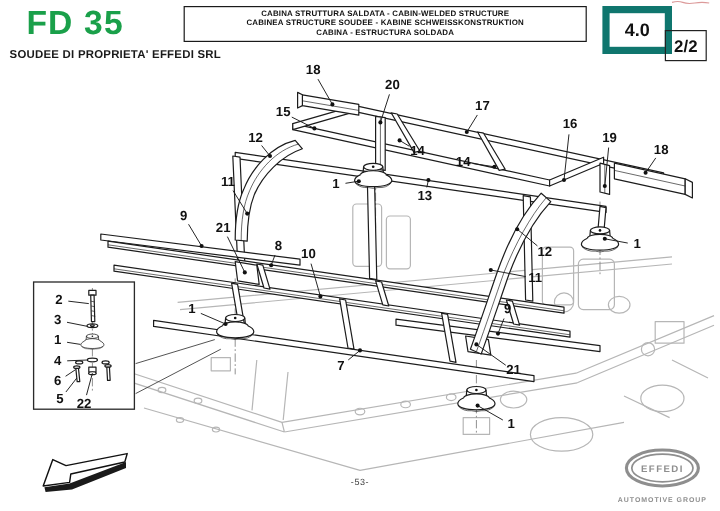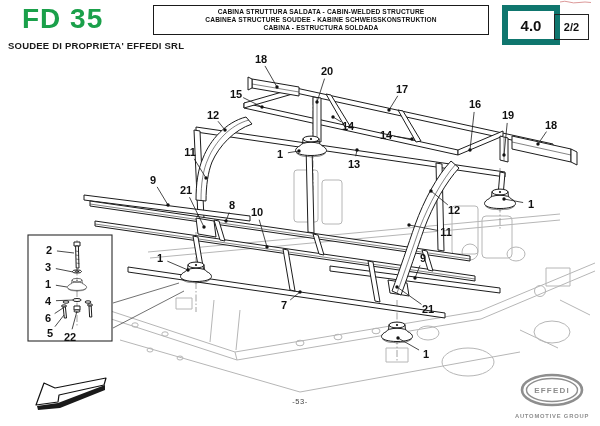--- a/index.html
+++ b/index.html
@@ -6,22 +6,22 @@
   body{width:600px;height:426px;position:relative;background:#fff;
        font-family:"Liberation Sans",sans-serif;overflow:hidden}
   .abs{position:absolute}
   #model-title{left:22px;top:3px;font-size:28px;font-weight:bold;letter-spacing:1px}
   #title-box{left:153px;top:5px;width:334px;height:28px;border:1.5px solid #1a1a1a;
      display:flex;flex-direction:column;align-items:center;justify-content:center}
   #title-box div{font-size:6.6px;font-weight:bold;color:#111;line-height:8px;
      letter-spacing:.15px;white-space:nowrap}
   #section-box{left:502px;top:5px;width:46px;height:28px;border:6px solid #0f766e;
      display:flex;align-items:center;justify-content:center;font-size:15px;font-weight:bold;color:#111}
-  #sheet-box{left:554px;top:14px;width:33px;height:24px;border:1.5px solid #222;
-     display:flex;align-items:center;justify-content:center;font-size:11px;font-weight:bold;color:#111}
+  #sheet-box{left:554px;top:25px;width:33px;height:24px;border:1.5px solid #222;
+     display:flex;align-items:center;justify-content:center;font-size:14px;font-weight:bold;color:#111}
   #property-notice{left:8px;top:40px;font-size:9.5px;font-weight:bold;color:#1a1a1a;letter-spacing:.2px}
   #page-number{left:0;right:0;top:397px;text-align:center;font-size:7.5px;color:#444;letter-spacing:.5px}
   svg{position:absolute;left:0;top:0}
   .k{stroke:#1c1c1c;stroke-width:1;fill:none;stroke-linejoin:round;stroke-linecap:round}
   .kf{stroke:#1c1c1c;stroke-width:1;fill:#fff;stroke-linejoin:round}
   .thin{stroke:#1c1c1c;stroke-width:.55;fill:none}
   .g{stroke:#b6b6b6;stroke-width:1;fill:none;stroke-linejoin:round}
   .dash{stroke:#8c8c8c;stroke-width:.8;fill:none;stroke-dasharray:7 2 1.5 2}
   .leader{stroke:#1c1c1c;stroke-width:.8;fill:none}
   .dot{fill:#111;stroke:none}

